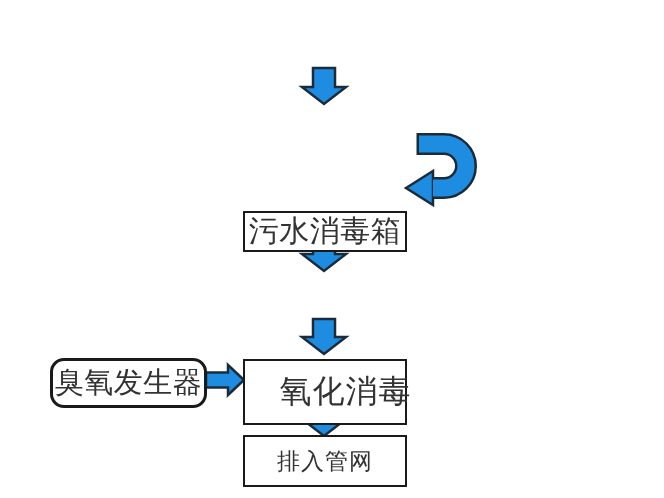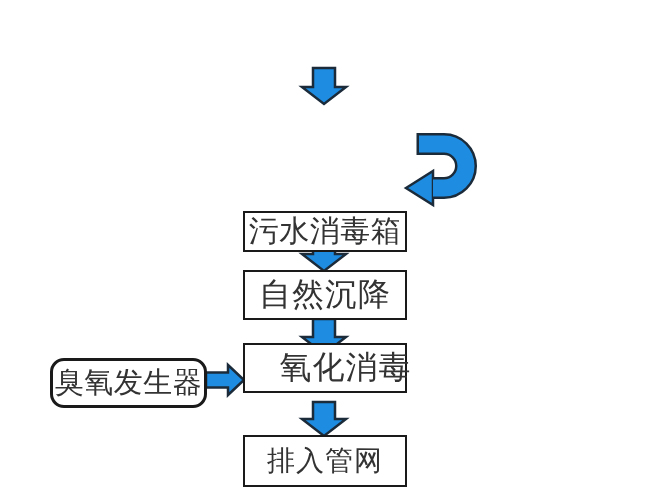--- a/index.html
+++ b/index.html
@@ -38,22 +38,22 @@
   }
   .node.rounded {
     border-width: 3px;
     border-radius: 14px;
   }
   
   .n-medical    { left: 243px; top: 17px;  width: 164px; height: 52px; font-size: 32px; }
   .n-filter     { left: 243px; top: 103px; width: 164px; height: 52px; font-size: 32px; }
   .n-tank       { left: 243px; top: 187px; width: 164px; height: 41px; font-size: 30px; letter-spacing: 0.5px; margin-top: 24px; }
   .n-sediment   { left: 243px; top: 270px; width: 164px; height: 50px; font-size: 32px; }
-  .n-oxidation  { left: 243px; top: 343px; width: 164px; height: 50px; font-size: 32px; padding-left: 41px; }
-  .n-discharge  { left: 243px; top: 435px; width: 164px; height: 52px; font-size: 28px; }
+  .n-oxidation  { left: 243px; top: 359px; width: 164px; height: 66px; font-size: 32px; padding-left: 41px; }
+  .n-discharge  { left: 243px; top: 435px; width: 164px; height: 52px; font-size: 23px; }
   
   .n-pump       { left: 479px; top: 143px; width: 129px; height: 47px; font-size: 31px; }
   .n-ozone      { left: 50px;  top: 358px; width: 157px; height: 50px; font-size: 29px; letter-spacing: 0.5px; }
 
   .arrow-fill   { fill: var(--arrow-fill, #1e8ce1); stroke: var(--arrow-outline, #1b2b3a); stroke-width: 2.5; stroke-linejoin: miter; }
   .shaft-under  { fill: none; stroke: var(--arrow-outline, #1b2b3a); stroke-width: 22; stroke-linecap: butt; }
   .shaft-over   { fill: none; stroke: var(--arrow-fill, #1e8ce1); stroke-width: 17; stroke-linecap: butt; }
 </style>
 </head>
 <body>
@@ -79,23 +79,20 @@
     </g>
   </svg>
 
 
 
 
   <div class="node n-tank">
     <span>污水消毒箱</span>
   </div>
 
-  <div class="node n-sediment">
-    <span>自然沉降</span>
-  </div>
 
   <div class="node rounded n-ozone">
     <span>臭氧发生器</span>
   </div>
 
   <div class="node n-oxidation">
     <span>氧化消毒</span>
   </div>
 
   <div class="node n-discharge">

